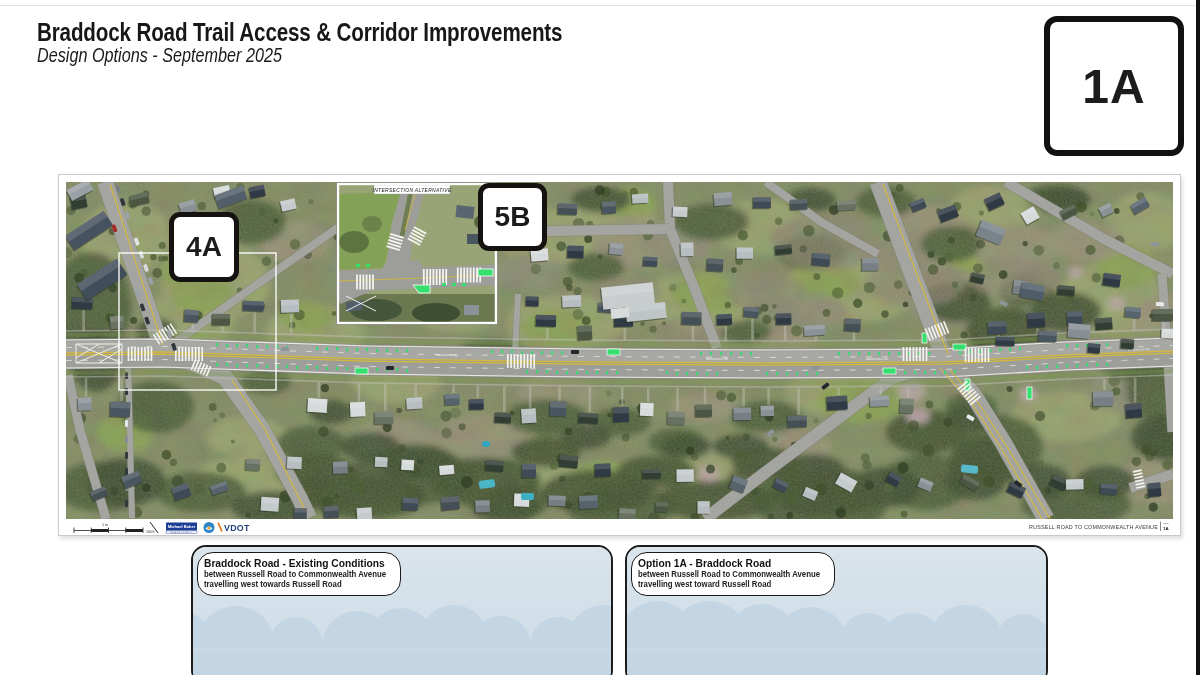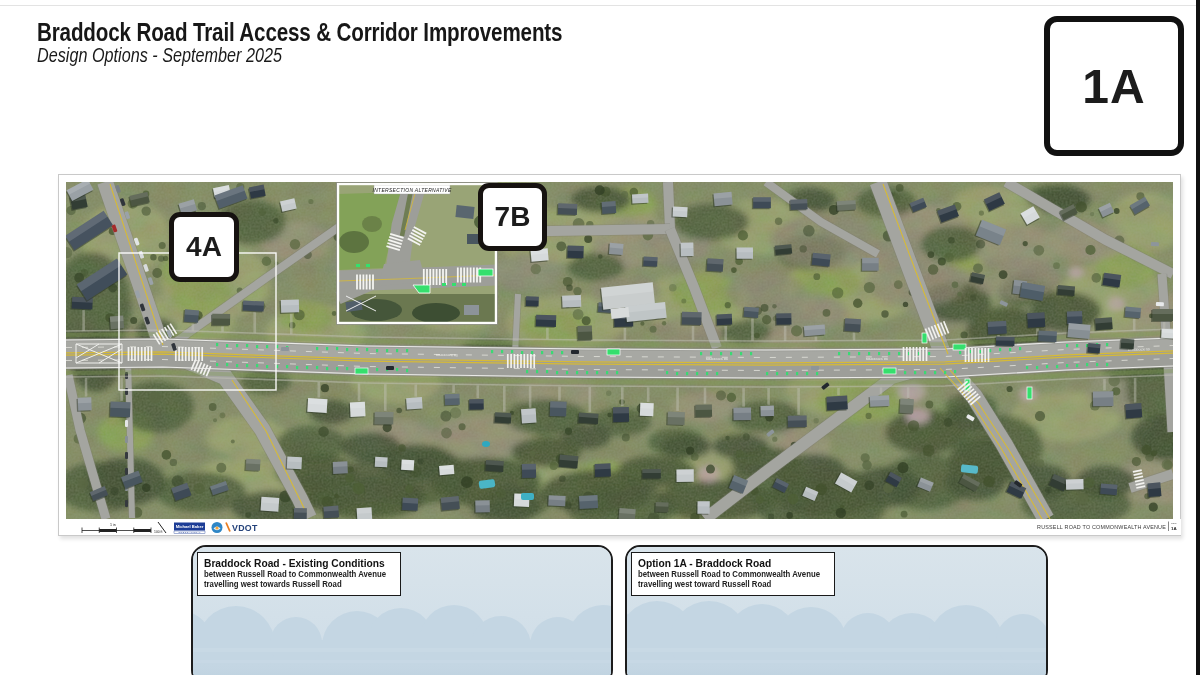--- a/index.html
+++ b/index.html
@@ -6,25 +6,25 @@
 #topline{left:0;top:5px;width:1197px;height:1px;background:#e3e3e3;}
 #rightedge{left:1196px;top:0;width:4px;height:675px;background:#111;}
 #title{left:37px;top:18px;font-weight:bold;font-size:25.5px;color:#171717;white-space:nowrap;transform:scaleX(0.809);transform-origin:left top;letter-spacing:-0.2px;}
 #subtitle{left:37px;top:44px;font-style:italic;font-size:20px;color:#1a1a1a;white-space:nowrap;transform:scaleX(0.81);transform-origin:left top;}
 #badge1A{left:1044px;top:16px;width:140px;height:140px;box-sizing:border-box;border:6px solid #111;border-radius:13px;background:#fff;display:flex;align-items:center;justify-content:center;font-weight:bold;font-size:48px;color:#1c1c1c;letter-spacing:1px;}
 #mapbox{left:58px;top:174px;width:1123px;height:362px;box-sizing:border-box;border:1px solid #c9c9c9;background:#fff;box-shadow:2px 3px 4px rgba(0,0,0,0.12);}
 #aerialwrap{left:66px;top:182px;width:1107px;height:337px;overflow:hidden;}
 .sbadge{box-sizing:border-box;border:5px solid #161210;border-radius:11px;background:#fff;display:flex;align-items:center;justify-content:center;font-weight:bold;color:#1c1c1c;}
 #b4A{left:169px;top:212px;width:70px;height:70px;font-size:28px;}
 #b4B{left:478px;top:183px;width:69px;height:68px;font-size:28px;}
-#caption{left:74px;top:519px;width:1107px;height:16px;background:#fff;text-align:center;}
+#caption{left:66px;top:519px;width:1107px;height:16px;background:#fff;text-align:center;}
 .panel{top:545px;height:140px;box-sizing:border-box;border:2px solid #1c1c1c;border-radius:15px;overflow:hidden;background:linear-gradient(#d9e4ec 0%,#cfdde8 40%,#c6d7e3 70%,#bed2e0 100%);}
 #panel1{left:191px;width:422px;}
 #panel2{left:625px;width:423px;}
-.plabel{position:absolute;left:4px;top:4.5px;background:#fff;border:1.5px solid #1a1a1a;border-radius:0;padding:4px 7px 5px 6px;width:189px;}
+.plabel{position:absolute;left:4px;top:4.5px;background:#fff;border:1.5px solid #1a1a1a;border-radius:16px;padding:4px 7px 5px 6px;width:189px;}
 .plabel .t1{font-weight:bold;font-size:11px;color:#111;white-space:nowrap;transform:scaleX(0.93);transform-origin:left top;}
 .plabel .t2{font-weight:bold;font-size:8.4px;color:#222;line-height:10.5px;white-space:nowrap;transform:scaleX(0.93);transform-origin:left top;}
 .cloudsvg{position:absolute;left:0;top:0;}
 </style></head><body>
 <div id="page">
 <div class="abs" id="topline"></div>
 <div class="abs" id="title">Braddock Road Trail Access &amp; Corridor Improvements</div>
 <div class="abs" id="subtitle">Design Options - September 2025</div>
 <div class="abs" id="badge1A">1A</div>
 <div class="abs" id="mapbox"></div>
@@ -1611,21 +1611,21 @@
         <path d="M139.5,9.5 q3.5,-4 7,0 q-3.5,3.5 -7,0 Z" fill="#e8f2fa"></path>
         <circle cx="143" cy="9" r="1.6" fill="#f0a33a"></circle>
         <path d="M152,3.5 l4,9" stroke="#e87d22" stroke-width="1.8"></path>
         <text x="158" y="11.8" font-size="8.8" font-weight="bold" fill="#24427a" letter-spacing="0.3" font-family="Liberation Sans,sans-serif">VDOT</text>
         <text x="1092" y="9.8" font-size="5.4" fill="#3a3a3a" text-anchor="end" font-family="Liberation Sans,sans-serif" letter-spacing="0.2">RUSSELL ROAD TO COMMONWEALTH AVENUE</text>
         <line x1="1094.5" y1="2.5" x2="1094.5" y2="12" stroke="#555" stroke-width="0.7"></line>
         <text x="1097" y="5" font-size="2" fill="#444" font-family="Liberation Sans,sans-serif">Figure</text>
         <text x="1097" y="10.5" font-size="4.4" font-weight="bold" fill="#222" font-family="Liberation Sans,sans-serif">1A</text>
       </svg></div>
 <div class="abs sbadge" id="b4A">4A</div>
-<div class="abs sbadge" id="b4B">7B</div>
+<div class="abs sbadge" id="b4B">5B</div>
 <div class="abs panel" id="panel1">
   <svg class="cloudsvg" width="418" height="136" viewBox="0 0 418 136">
         <defs>
           <linearGradient id="skyg" x1="0" y1="0" x2="0" y2="1">
             <stop offset="0" stop-color="#d9e4eb"></stop>
             <stop offset="0.5" stop-color="#d3e0e9"></stop>
             <stop offset="1" stop-color="#cddce7"></stop>
           </linearGradient>
           <linearGradient id="botg" x1="0" y1="0" x2="0" y2="1">
             <stop offset="0" stop-color="#c4d6e3" stop-opacity="0"></stop>

